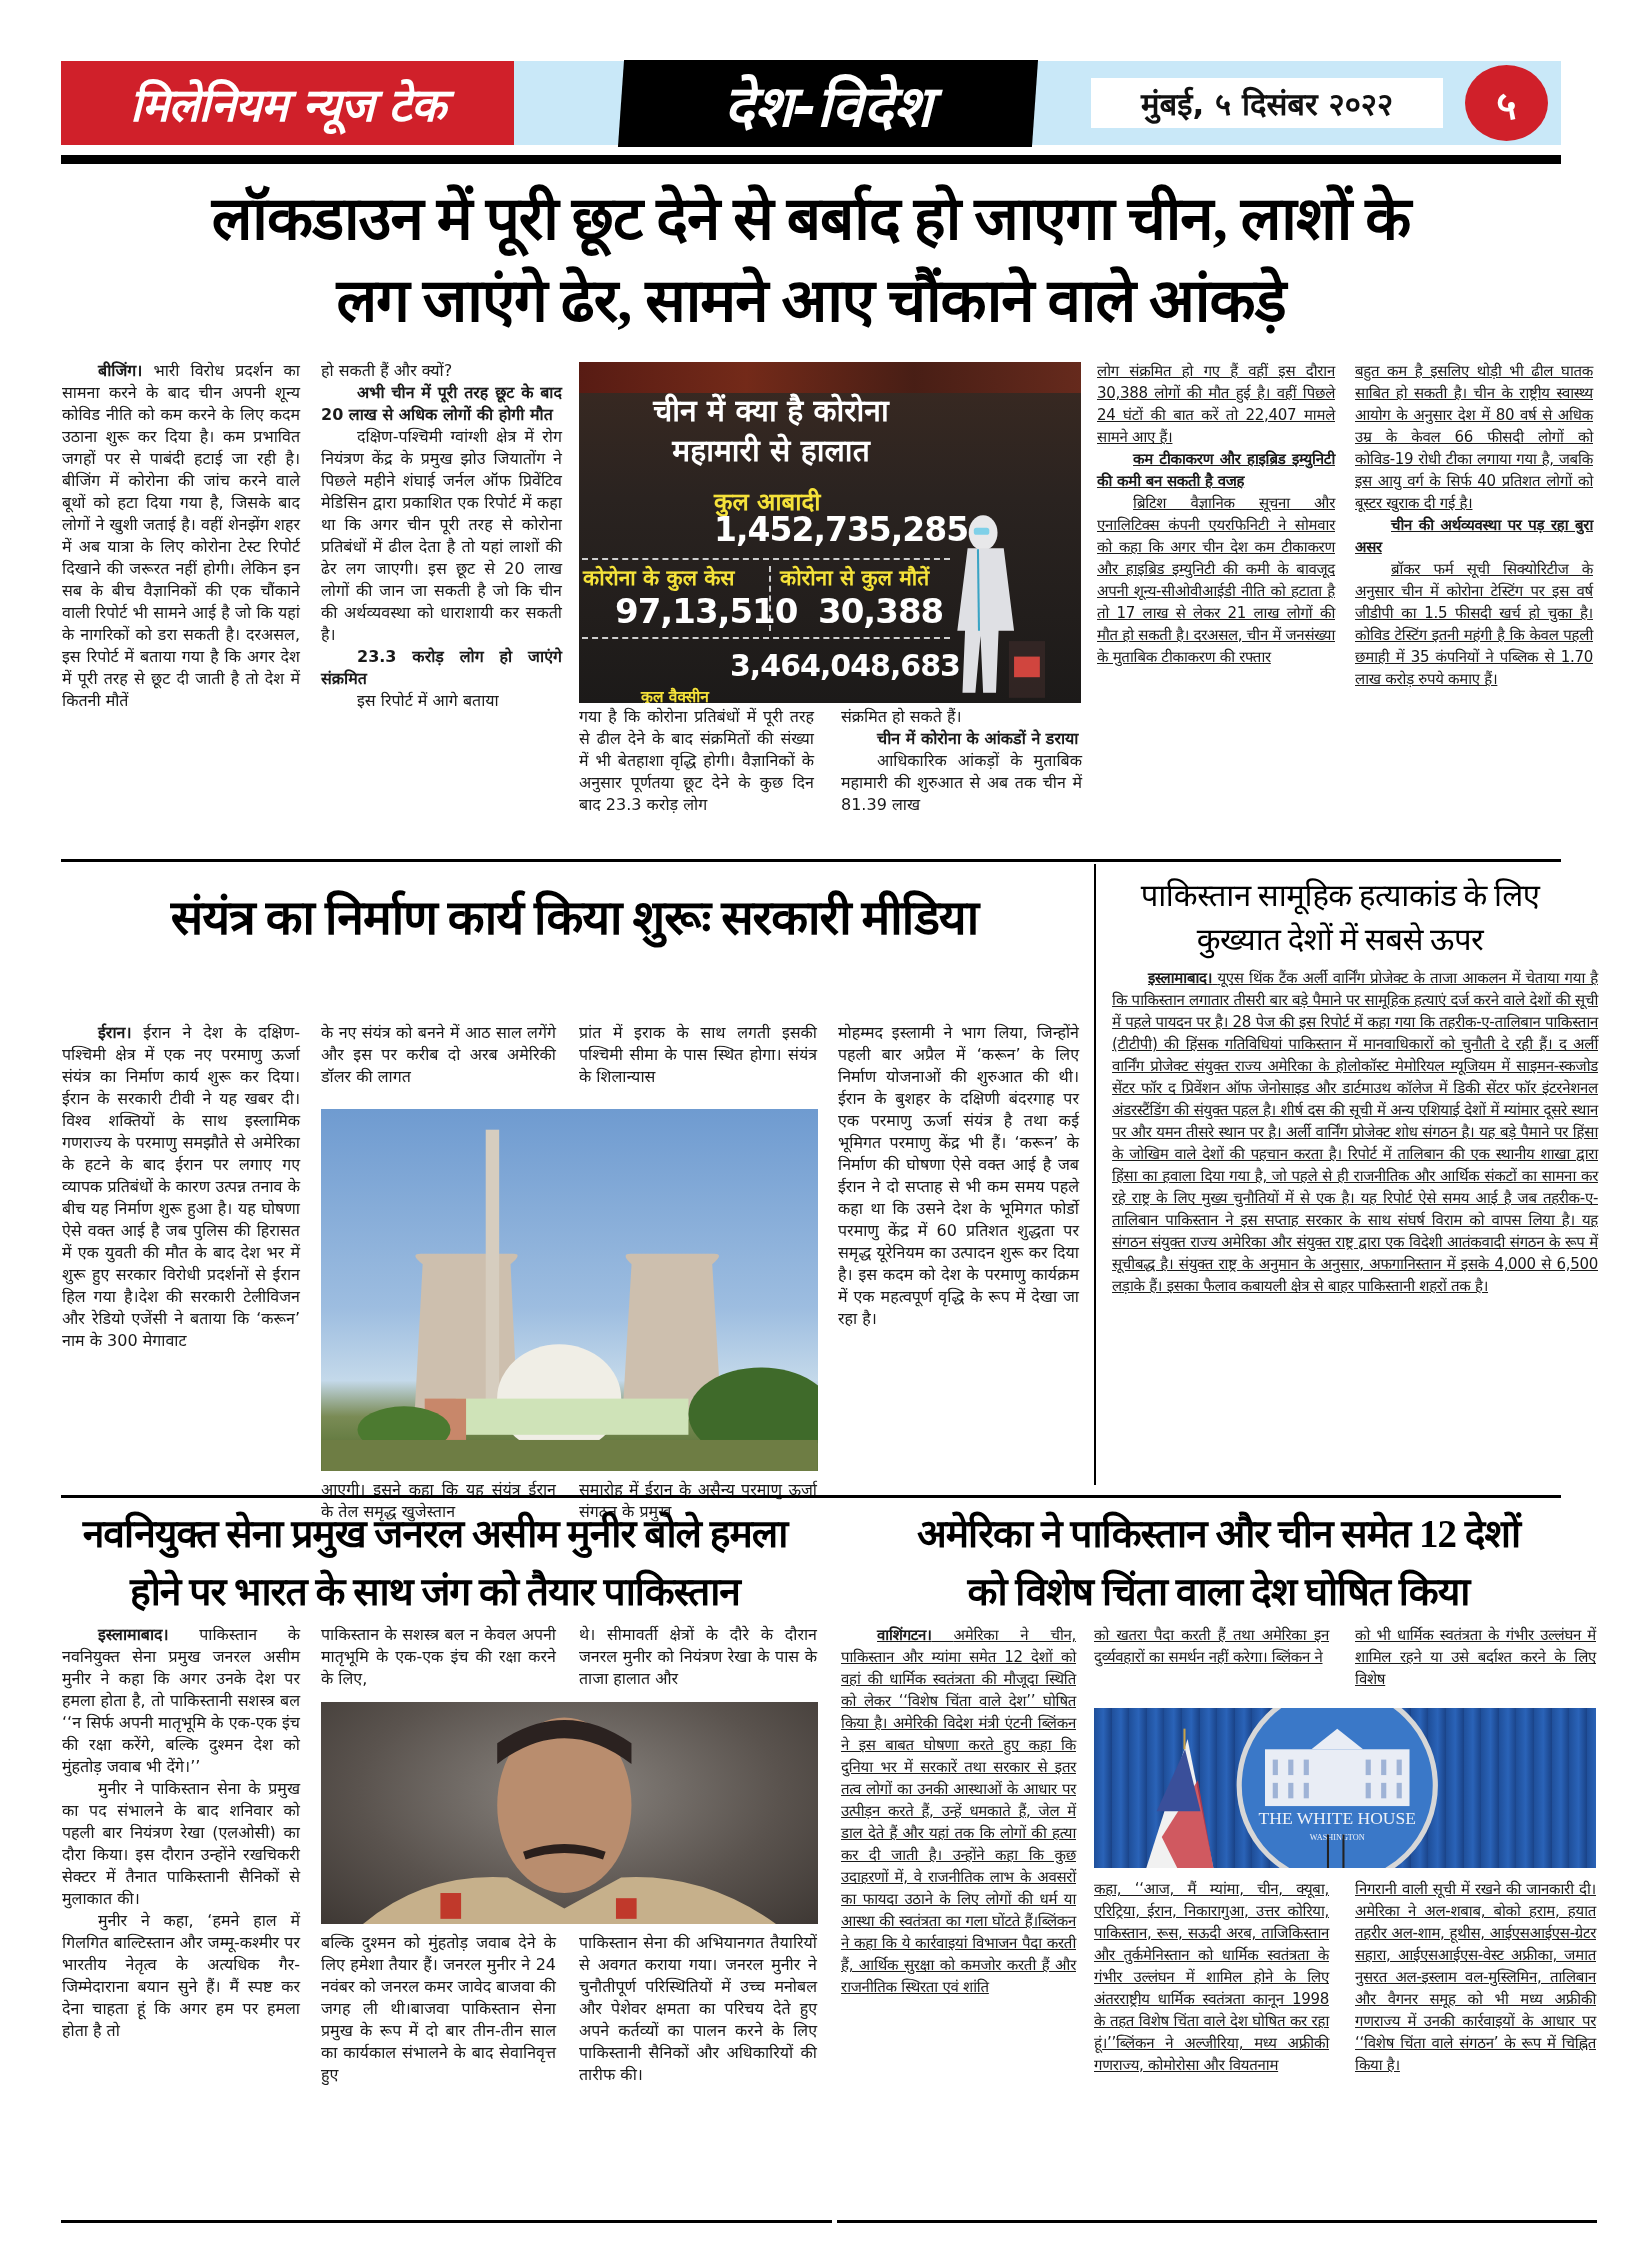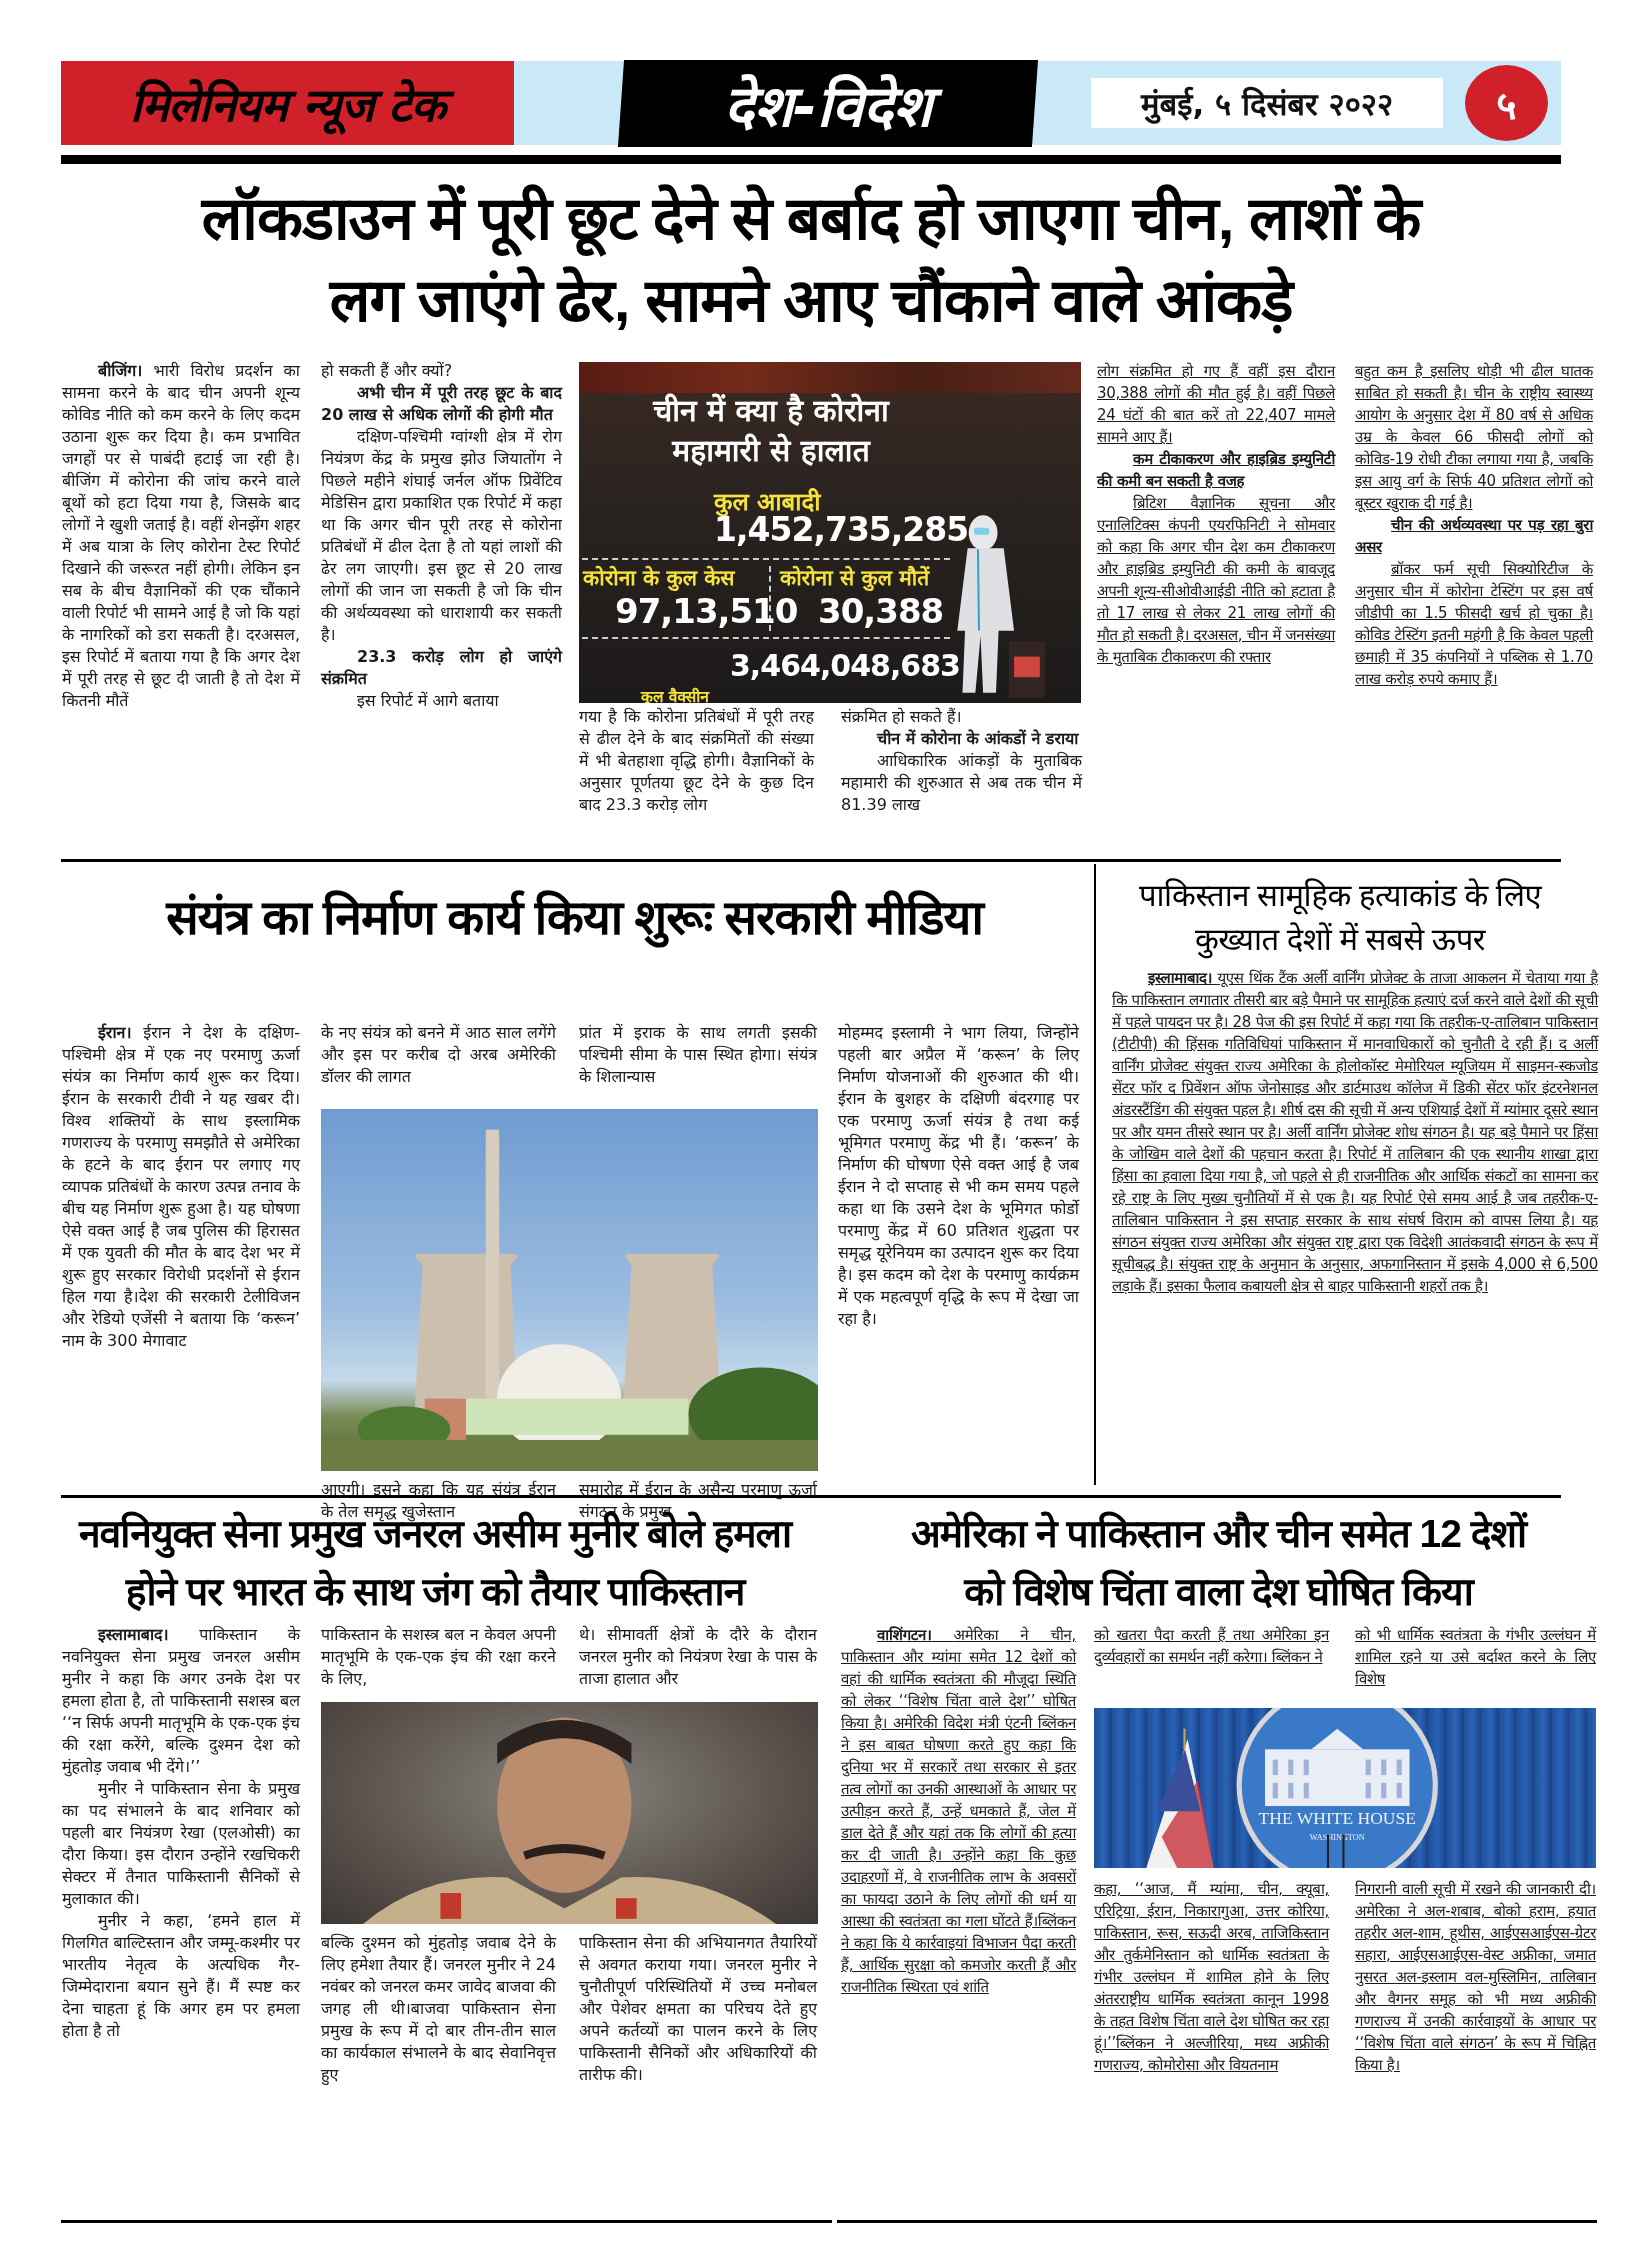--- a/index.html
+++ b/index.html
@@ -4,36 +4,36 @@
 <style>
   * { box-sizing: border-box; margin: 0; padding: 0; }
   html, body { background: #ffffff; }
   body {
     width: 1650px; height: 2261px; position: relative; overflow: hidden;
     font-family: "DejaVu Sans", sans-serif; color: #111;
   }
   .abs { position: absolute; }
   
   .mast-bg { left: 61px; top: 61px; width: 1500px; height: 84px; background: #c9e8f8; }
-  .brand { left: 61px; top: 61px; width: 453px; height: 84px; background: #d0202a; color: #000000;
+  .brand { left: 61px; top: 61px; width: 453px; height: 84px; background: #d0202a; color: #ffffff;
     font-family: "DejaVu Sans", sans-serif; font-weight: bold; font-style: italic; font-size: 46px;
     display: flex; align-items: center; justify-content: center; letter-spacing: -1px; }
   .section { left: 621px; top: 60px; width: 414px; height: 87px; background: #000; color: #fff;
     transform: skewX(-4deg); display: flex; align-items: center; justify-content: center;
     font-family: "DejaVu Sans", sans-serif; font-weight: bold; font-style: italic; font-size: 57px; }
   .dateline { left: 1091px; top: 78px; width: 352px; height: 50px; background: #fff;
     display: flex; align-items: center; justify-content: center;
     font-family: "DejaVu Sans", sans-serif; font-weight: bold; font-size: 31px; color: #111; }
   .pagenum { left: 1465px; top: 65px; width: 83px; height: 76px; background: #d0202a; border-radius: 50%;
     color: #fff; font-weight: bold; font-size: 39px; display: flex; align-items: center; justify-content: center; }
   .rule-thick { background: #000; height: 12.4px; }
   .rule { background: #000; height: 2.6px; }
   .vrule { background: #000; width: 2.1px; }
 
-  .headline { font-family: Liberation Sans, sans-serif; font-weight: bold; text-align: center; color: #000;
+  .headline { font-family: Liberation Serif, serif; font-weight: bold; text-align: center; color: #000;
     letter-spacing: -1px; }
   .h-main { font-size: 60px; line-height: 82px; }
   .h-sec { font-size: 48px; line-height: 66px; }
   .h-small { font-size: 31px; line-height: 44px; }
 
   .col { font-family: "DejaVu Sans", sans-serif; font-size: 16px; line-height: 22px; text-align: justify; color: #1a1a1a; }
   .col p { text-indent: 36px; }
   .col .sub { font-weight: bold; text-indent: 36px; }
   .col .dl { font-weight: bold; }
   .col.cond { font-size: 15px; letter-spacing: -0.3px; text-decoration: underline; }

